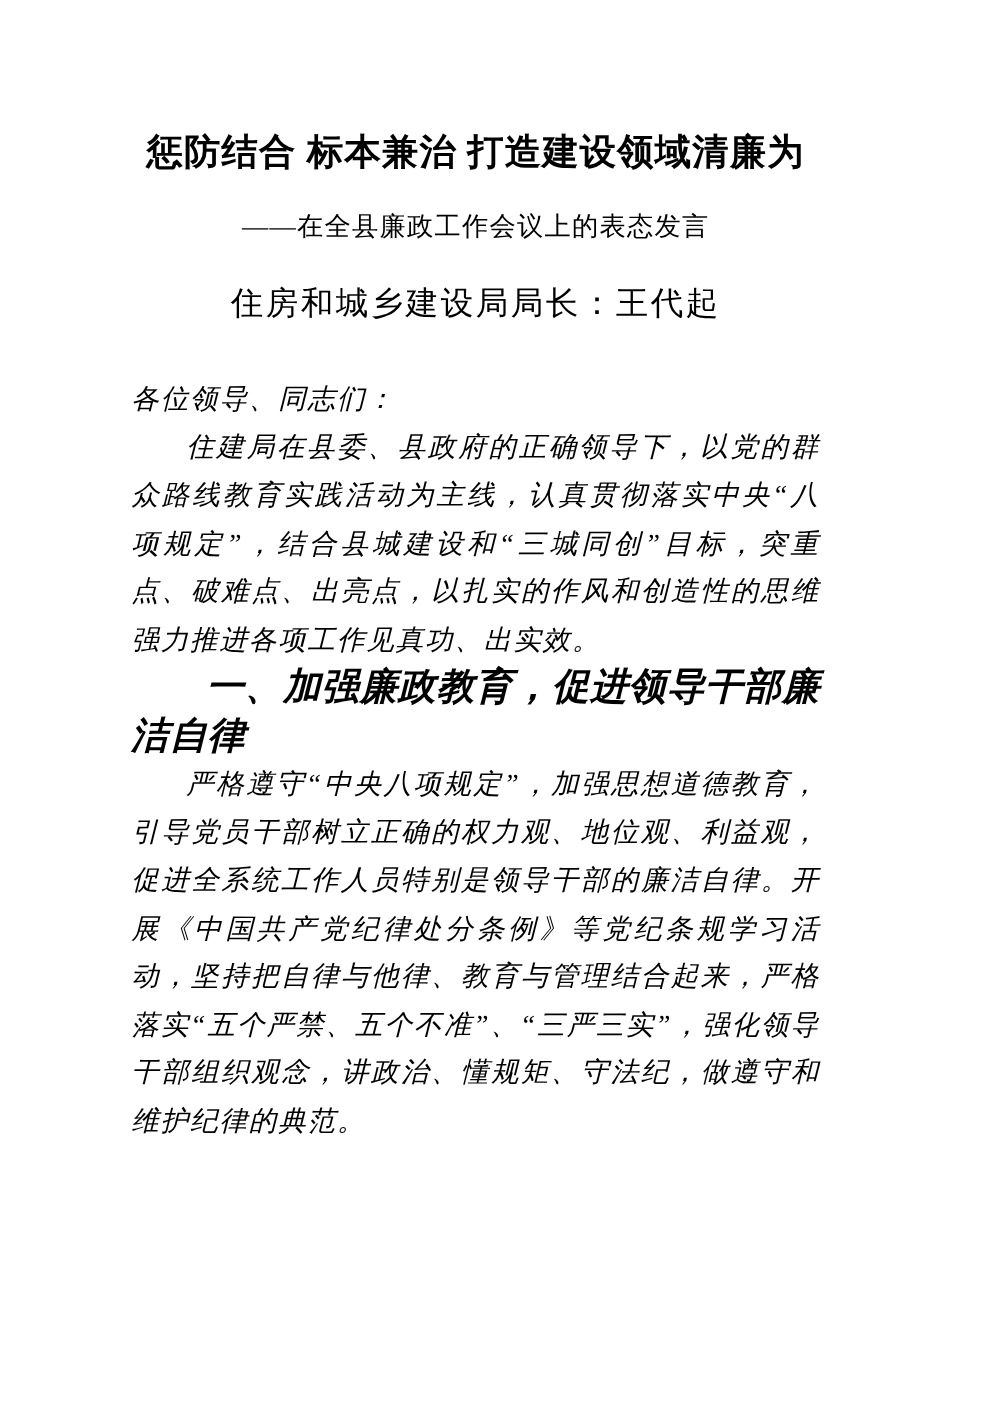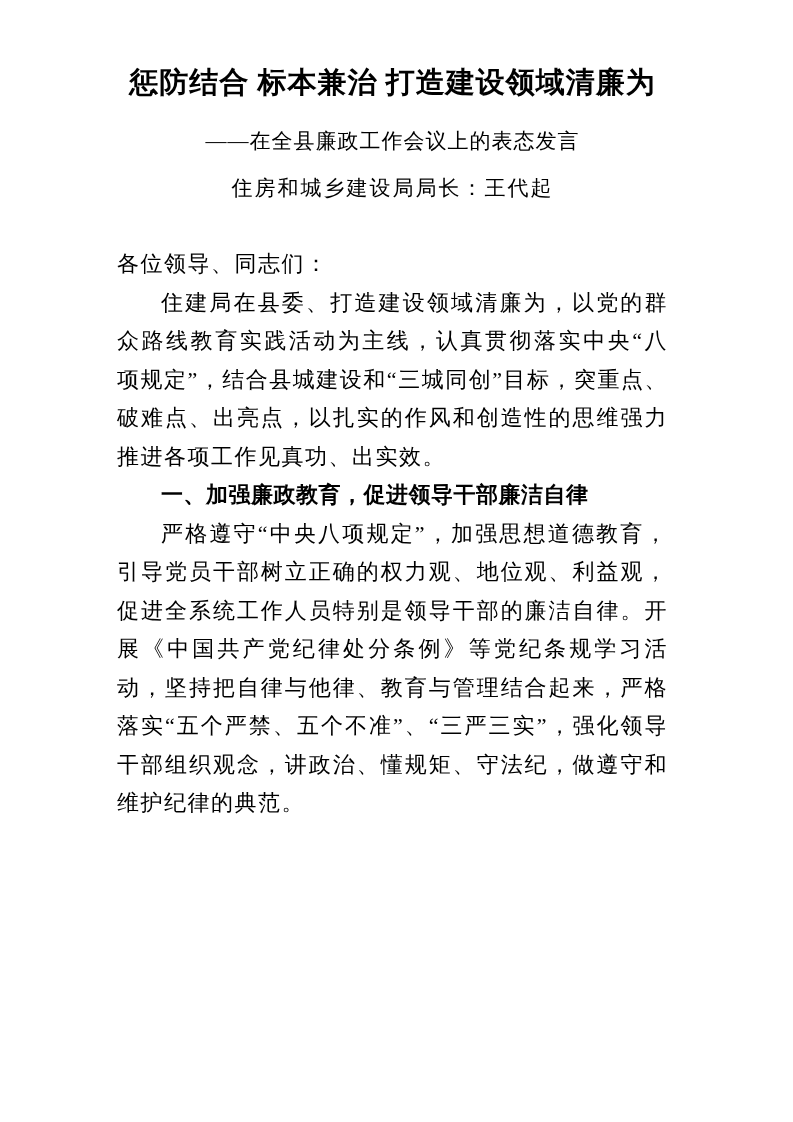--- a/index.html
+++ b/index.html
@@ -10,24 +10,24 @@
   .page {
     position: relative;
     width: 793px;
     height: 1122px;
     background: #ffffff;
     overflow: hidden;
     color: #000000;
   }
   .content {
     position: absolute;
-    left: 117px;
+    left: 105px;
     top: 0;
     width: 551px;
-    padding-top: 60px;
+    padding-top: 100px;
     box-sizing: content-box;
   }
   .doc-title {
     margin: 0;
     font-family: "Liberation Serif", "DejaVu Serif", serif;
     font-weight: bold;
     font-size: 29px;
     line-height: 45px;
     text-align: center;
     letter-spacing: 1px;
@@ -37,50 +37,51 @@
   }
   .doc-subtitle {
     margin-top: 16px;
     font-family: "Liberation Serif", "DejaVu Serif", serif;
     font-size: 21px;
     line-height: 40px;
     text-align: center;
     letter-spacing: 1px;
   }
   .doc-author {
-    margin-top: 7px;
+    margin-top: 22px;
     font-family: "Liberation Serif", "DejaVu Serif", serif;
-    font-size: 21px;
+    font-size: 26px;
     line-height: 40px;
     text-align: center;
     letter-spacing: 2px;
   }
   .doc-body {
     margin-top: 37px;
     font-family: "Liberation Serif", "DejaVu Serif", serif;
     font-size: 22px;
     line-height: 38.5px;
     letter-spacing: 1.5px;
     text-align: justify;
     text-justify: inter-ideograph;
+    font-style: italic;
   }
   .doc-body p, .doc-body h2 {
     margin: 0;
     padding: 0;
   }
   .salutation {
     text-indent: 0;
   }
   .para {
     text-indent: 2em;
   }
   .heading {
     font-family: "Liberation Sans", "DejaVu Sans", sans-serif;
     font-weight: bold;
-    font-size: 22px;
+    font-size: 30px;
     line-height: 38.5px;
     text-indent: 2em;
     letter-spacing: 0.5px;
   }
 </style>
 </head>
 <body>
 
 <div class="page">
   <div class="content">
@@ -90,21 +91,21 @@
     </h1>
 
     <div class="doc-subtitle">——在全县廉政工作会议上的表态发言</div>
 
     <div class="doc-author">住房和城乡建设局局长：王代起</div>
 
     <div class="doc-body">
 
       <p class="salutation">各位领导、同志们：</p>
 
-      <p class="para">住建局在县委、打造建设领域清廉为，以党的群众路线教育实践活动为主线，认真贯彻落实中央“八项规定”，结合县城建设和“三城同创”目标，突重点、破难点、出亮点，以扎实的作风和创造性的思维强力推进各项工作见真功、出实效。</p>
+      <p class="para">住建局在县委、县政府的正确领导下，以党的群众路线教育实践活动为主线，认真贯彻落实中央“八项规定”，结合县城建设和“三城同创”目标，突重点、破难点、出亮点，以扎实的作风和创造性的思维强力推进各项工作见真功、出实效。</p>
 
       <h2 class="heading">一、加强廉政教育，促进领导干部廉洁自律</h2>
 
       <p class="para">严格遵守“中央八项规定”，加强思想道德教育，引导党员干部树立正确的权力观、地位观、利益观，促进全系统工作人员特别是领导干部的廉洁自律。开展《中国共产党纪律处分条例》等党纪条规学习活动，坚持把自律与他律、教育与管理结合起来，严格落实“五个严禁、五个不准”、“三严三实”，强化领导干部组织观念，讲政治、懂规矩、守法纪，做遵守和维护纪律的典范。</p>
 
 
 
     </div>
   </div>
 </div>

